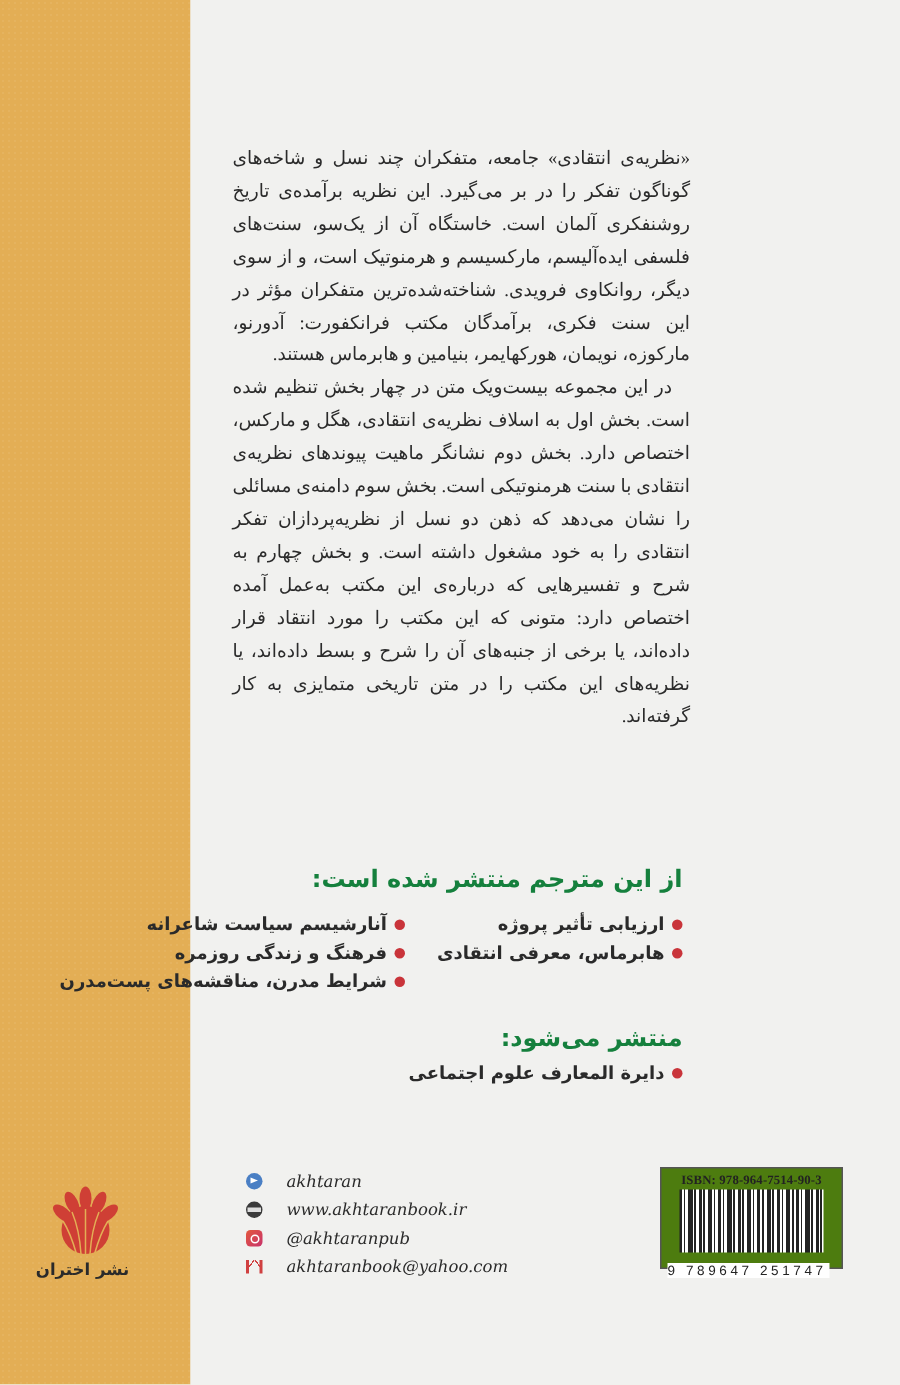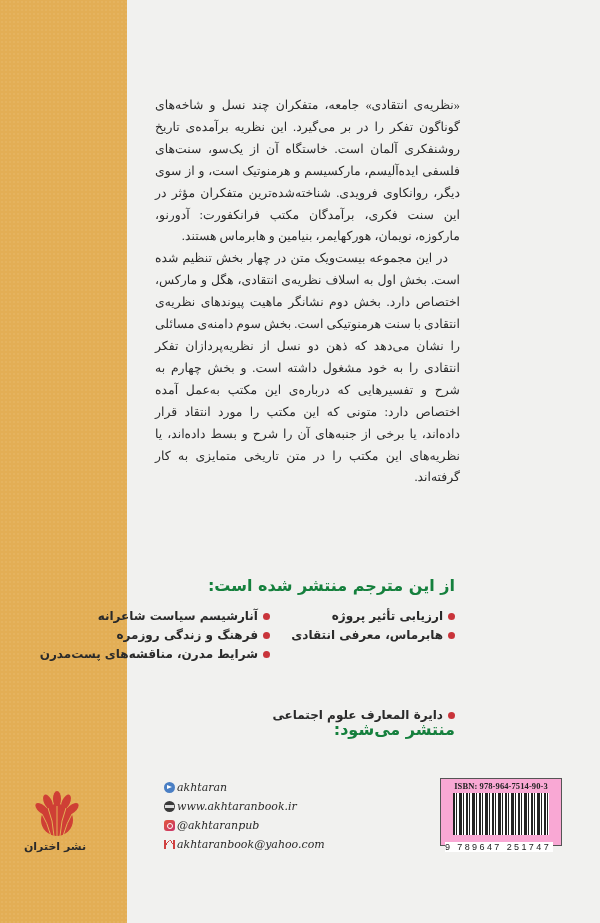--- a/index.html
+++ b/index.html
@@ -37,21 +37,21 @@
     .blurb p + p { text-indent: 12px; }
 
     .heading {
       position: absolute;
       direction: rtl;
       font-size: 16px;
       font-weight: bold;
       color: #15803d;
     }
     .h-translator { right: 145px; top: 576px; }
-    .h-forthcoming { right: 145px; top: 682px; margin-top: 38px; }
+    .h-forthcoming { right: 145px; top: 682px; }
 
     .list {
       position: absolute;
       direction: rtl;
       list-style: none;
       font-size: 12px;
       font-weight: bold;
       line-height: 19px;
       color: #2a2a2a;
     }
@@ -66,21 +66,21 @@
 
     .contacts {
       position: absolute; left: 164px; top: 778px;
       font-family: "DejaVu Serif", serif;
       font-style: italic;
       font-size: 11px;
       line-height: 19px;
       color: #2a2a2a;
       direction: ltr;
     }
-    .contacts .row { display: flex; align-items: center; gap: 2px; }
+    .contacts .row { display: flex; align-items: center; gap: 16px; }
     .ic { display: inline-block; width: 11px; height: 11px; flex: 0 0 11px; }
     .ic-telegram { border-radius: 50%; background: #4a7fc4; position: relative; }
     .ic-telegram::after {
       content: ""; position: absolute; left: 3px; top: 3px;
       width: 0; height: 0;
       border-left: 5px solid #fff; border-top: 2.5px solid transparent; border-bottom: 2.5px solid transparent;
     }
     .ic-web { border-radius: 50%; background: #3a3a3a; position: relative; }
     .ic-web::after {
       content: ""; position: absolute; left: 1px; top: 4px; width: 9px; height: 3px; background: #ddd;
@@ -101,21 +101,21 @@
       background: linear-gradient(to bottom right, transparent 45%, #d04040 45%, #d04040 55%, transparent 55%),
                   linear-gradient(to bottom left, transparent 45%, #d04040 45%, #d04040 55%, transparent 55%);
       background-size: 50% 100%; background-repeat: no-repeat; background-position: left, right;
       border-bottom: none;
     }
 
     .isbn {
       position: absolute; left: 440px; top: 778px;
       width: 122px; height: 68px;
       border: 1px solid #555;
-      background: #f9a8d4;
+      background: #4d7c0f;
       padding: 2px 4px;
     }
     .isbn-label {
       font-family: "Liberation Serif", serif; font-weight: bold;
       font-size: 8.5px; text-align: center; color: #222; letter-spacing: 0.1px;
     }
     .barcode {
       margin: 2px auto 0; width: 96px; height: 42px;
       background: repeating-linear-gradient(90deg,
         #222 0 2px, #fff 2px 3px, #222 3px 4px, #fff 4px 6px,

